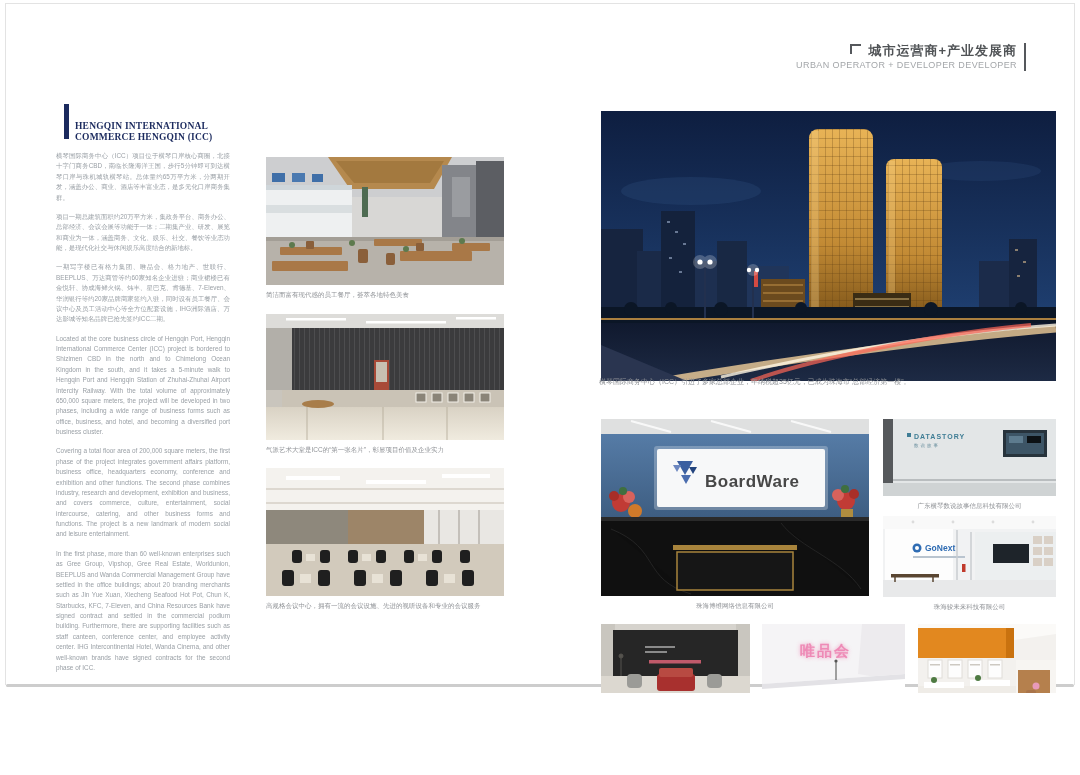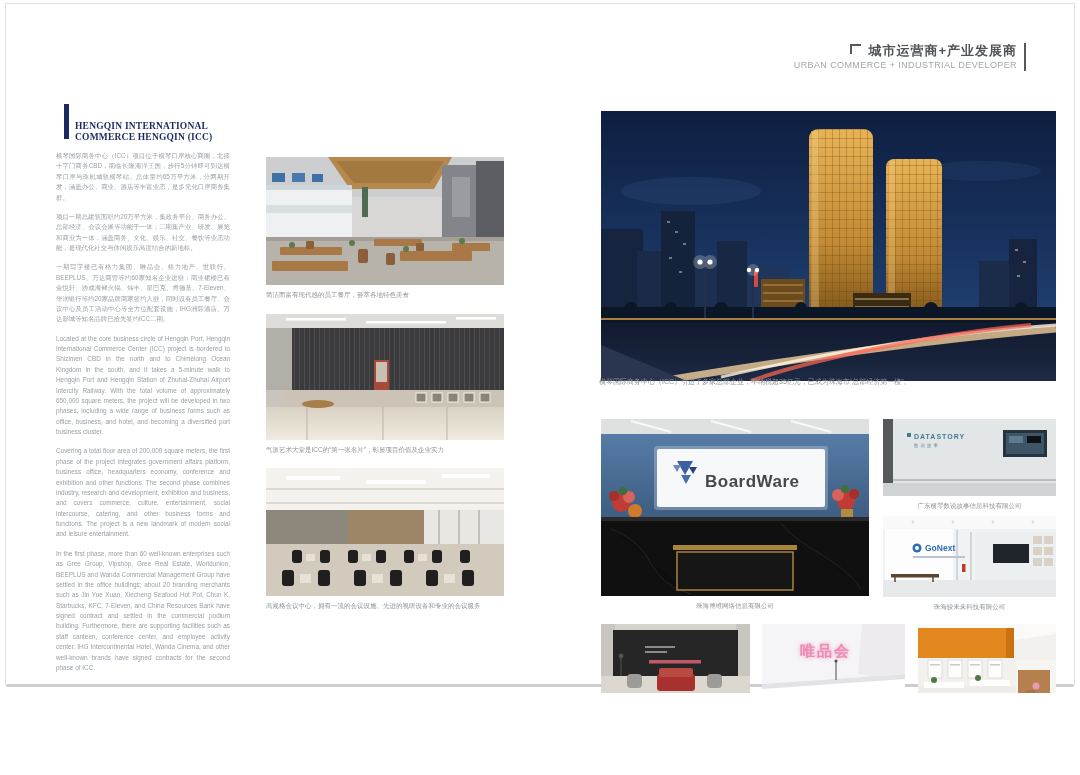--- a/index.html
+++ b/index.html
@@ -62,21 +62,21 @@
 
 <div class="sheet">
 
   <div class="edge edge-top"></div>
   <div class="edge edge-left"></div>
   <div class="edge edge-right"></div>
   <div class="edge edge-bottom"></div>
 
   <div class="hdr">
     <div class="hdr-cn"><span class="bracket"></span><span>城市运营商+产业发展商</span></div>
-    <div class="hdr-en">URBAN COMMERCE + INDUSTRIAL DEVELOPER</div>
+    <div class="hdr-en">URBAN OPERATOR + DEVELOPER DEVELOPER</div>
   </div>
 
   <div class="tbar"></div>
   <div class="title-en">
     <div>HENGQIN INTERNATIONAL</div>
     <div>COMMERCE HENGQIN (ICC)</div>
   </div>
 
   <div class="body-col">
     <p>横琴国际商务中心（ICC）项目位于横琴口岸核心商圈，北接十字门商务CBD，南临长隆海洋王国，步行5分钟即可到达横琴口岸与珠机城轨横琴站。总体量约65万平方米，分两期开发，涵盖办公、商业、酒店等丰富业态，是多元化口岸商务集群。</p>

